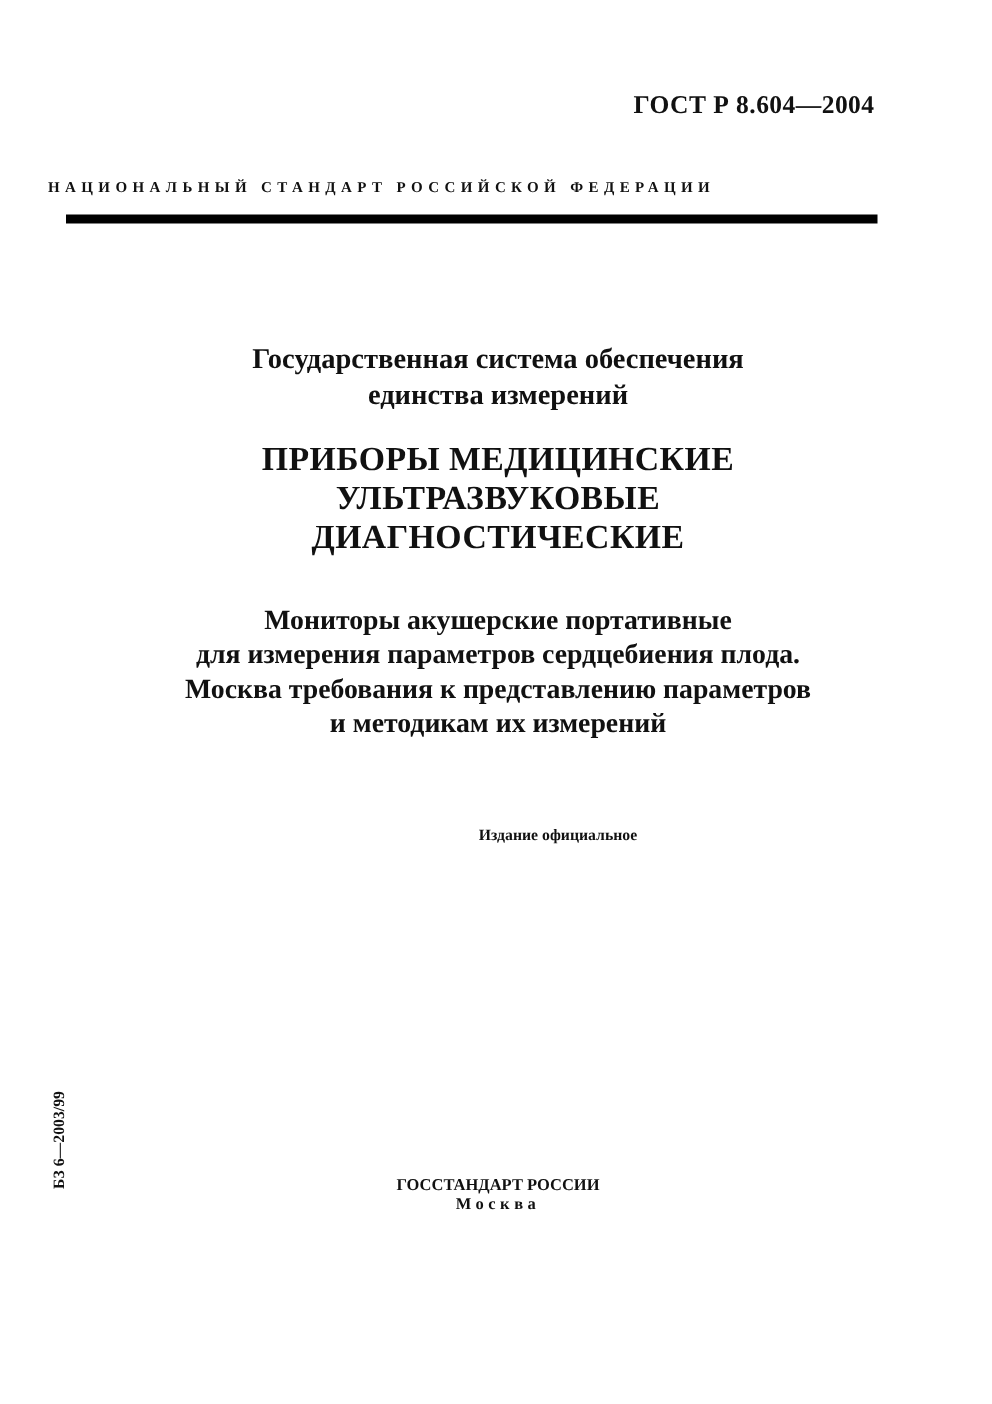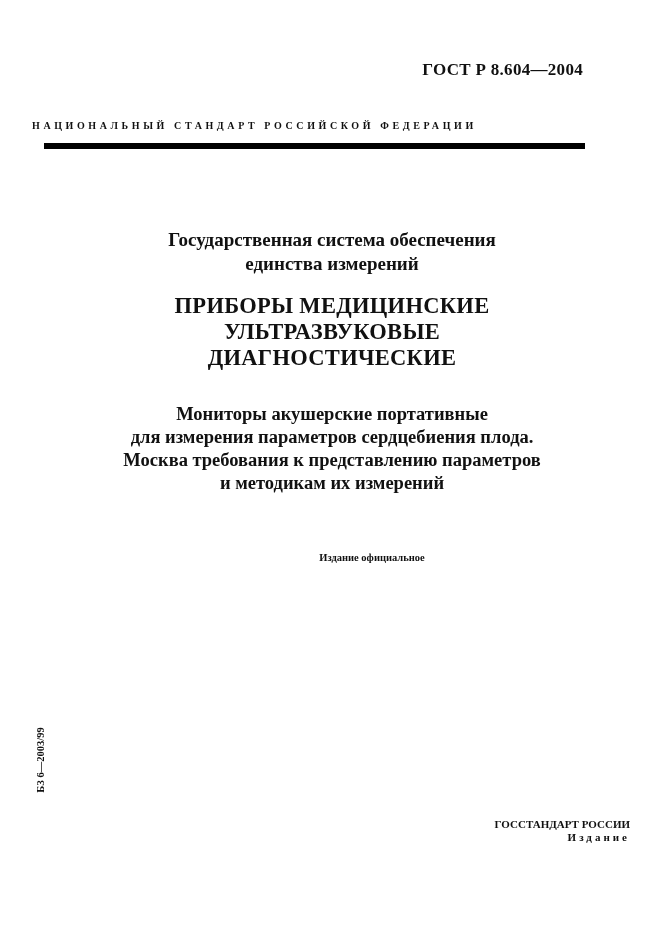--- a/index.html
+++ b/index.html
@@ -8,21 +8,21 @@
   .abs { position:absolute; }
   #code { right:78px; top:60px; font-size:17px; letter-spacing:0.3px; }
   #national { left:32px; top:120px; font-size:10px; letter-spacing:3.6px; white-space:nowrap; }
   #rule { left:44px; top:143px; width:541px; height:6px; background:#000; }
   .center { left:0; width:596px; text-align:center;margin-left:34px; }
   #sys { top:228px; font-size:19px; line-height:24px; }
   #title { top:293px; font-size:22.5px; line-height:26px; letter-spacing:0.3px; }
   #subtitle { top:403px; font-size:18.5px; line-height:23px; }
   #edition { top:552px; font-size:10.5px;padding-left:40px; }
   #side { left:40px; top:760px; transform:translate(-50%,-50%) rotate(-90deg); font-size:10.5px; white-space:nowrap; transform-origin:center; }
-  #publisher { top:818px; font-size:11px; line-height:13px;text-align:right; }
+  #publisher { top:784px; font-size:11px; line-height:13px; }
   #city { letter-spacing:3px; }
 </style>
 </head>
 <body>
 
 <div class="abs" id="code">ГОСТ Р 8.604—2004</div>
 <div class="abs" id="national">НАЦИОНАЛЬНЫЙ СТАНДАРТ РОССИЙСКОЙ ФЕДЕРАЦИИ</div>
 <div class="abs" id="rule"></div>
 
 <div class="abs center" id="sys">
@@ -42,14 +42,14 @@
   <div>Москва требования к представлению параметров</div>
   <div>и методикам их измерений</div>
 </div>
 
 <div class="abs center" id="edition">Издание официальное</div>
 
 <div class="abs" id="side">БЗ 6—2003/99</div>
 
 <div class="abs center" id="publisher">
   <div>ГОССТАНДАРТ РОССИИ</div>
-  <div id="city">Издание</div>
+  <div id="city">Москва</div>
 </div>
 
 </body></html>

